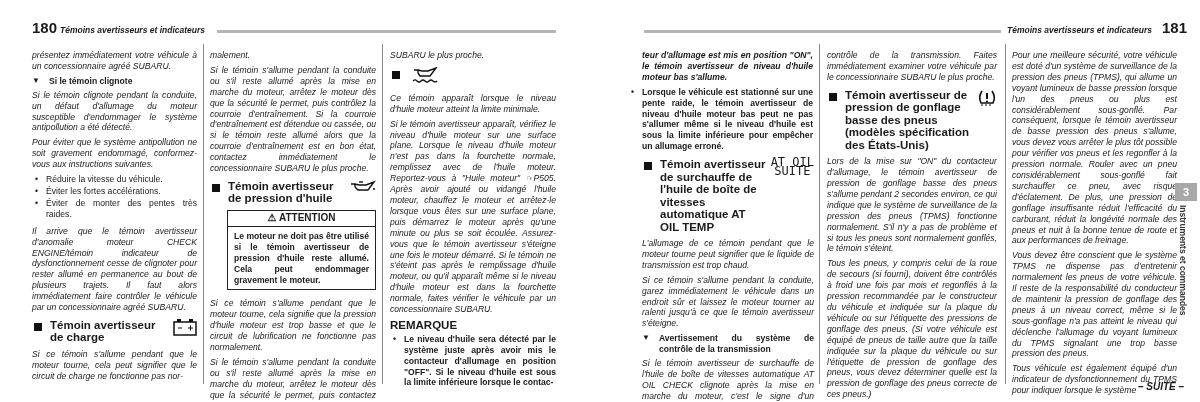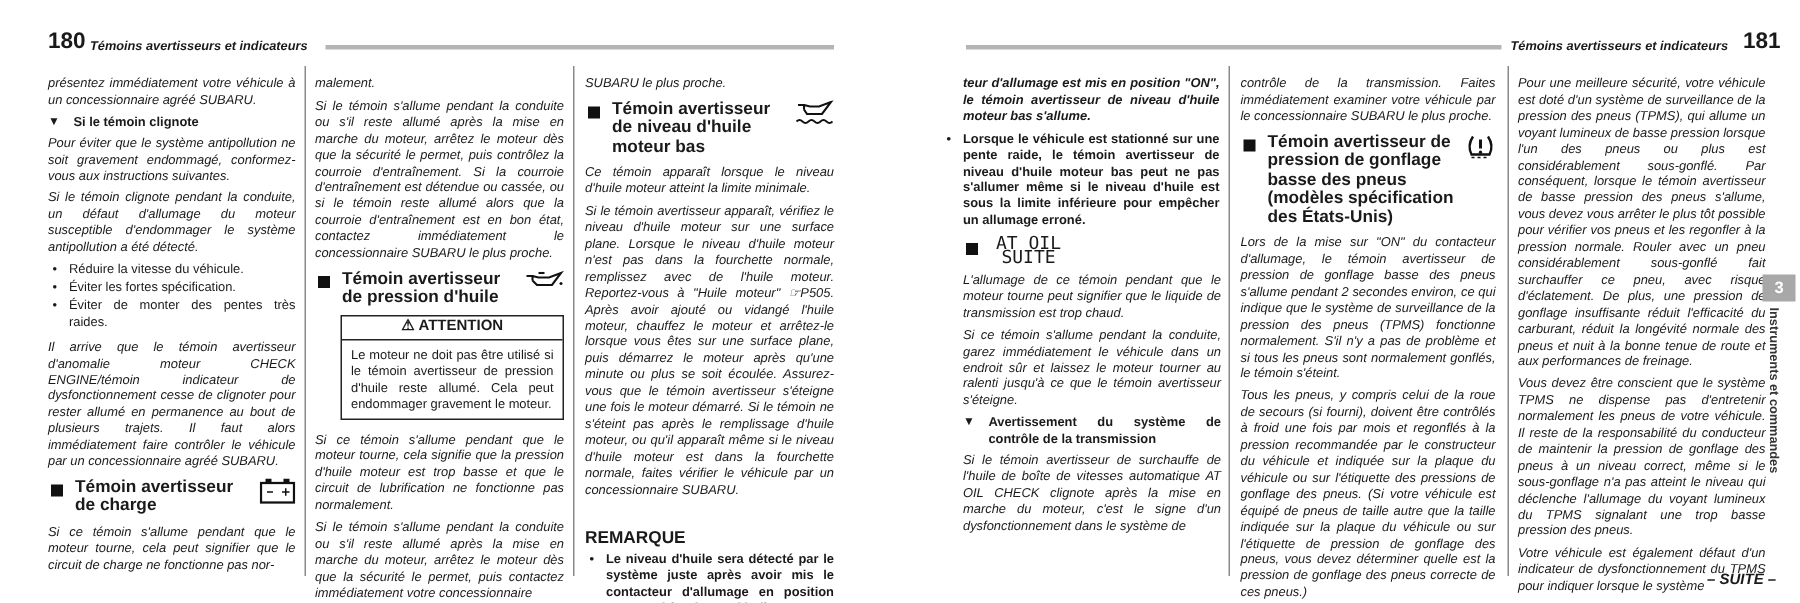--- a/index.html
+++ b/index.html
@@ -19,22 +19,22 @@
   .sub .tri { font-size:8px; }
   ul.bul { list-style:none; margin:0 0 6px 0; padding:0; }
   ul.bul li { position:relative; padding-left:14px; margin-bottom:1px; }
   ul.bul li::before { content:"•"; position:absolute; left:3px; }
   .h2 { display:flex; align-items:flex-start; margin:6px 0 5px 0; }
   .h2 .sq { width:8px; height:8px; background:#111; margin:4px 8px 0 2px; flex:none; }
   .h2 .t { font-weight:bold; font-size:11.5px; line-height:12.5px; flex:1; text-align:left; }
   .h2 .ic { flex:none; margin-left:4px; }
   .warn { border:1.5px solid #222; margin:4px 0 8px 17px; }
   .warn-h { border-bottom:1.5px solid #222; text-align:center; font-weight:bold; font-size:10px; padding:2px 0; }
-  .warn-b { font-weight:normal; padding:4px 6px; font-size:8.6px; }
-  .rem { font-weight:bold; font-size:11.5px; margin:22px 0 3px 0; }
+  .warn-b { font-weight:bold; padding:4px 6px; font-size:8.6px; }
+  .rem { font-weight:bold; font-size:11.5px; margin:5px 0 3px 0; }
   .bold { font-weight:bold; }
   .tab { position:absolute; left:1175px; top:183px; width:22px; height:18px; background:#a8a8a8; color:#fff;
          font-weight:bold; font-size:11px; text-align:center; line-height:18px; }
   .tab-label { position:absolute; left:1178px; top:205px; writing-mode:vertical-rl;
                font-weight:bold; font-size:8.5px; color:#333; }
   .suite { position:absolute; left:1138px; top:381px; font-weight:bold; font-style:italic; font-size:10px; }
 </style>
 </head>
 <body>
 
@@ -44,25 +44,25 @@
     <span class="hdr-title" style="left:28px;">Témoins avertisseurs et indicateurs</span>
     <div class="hdr-rule" style="left:185px;right:0;"></div>
   </div>
 
   <div class="col" style="left:32px;width:165px;">
     <p>présentez immédiatement votre véhicule à un concessionnaire agréé SUBARU.</p>
     <div class="sub">
         <span class="tri">▼</span>
         <span>Si le témoin clignote</span>
       </div>
+    <p>Si le témoin clignote pendant la conduite, un défaut d'allumage du moteur susceptible d'endommager le système antipollution a été détecté.</p>
     <p>Pour éviter que le système antipollution ne soit gravement endommagé, conformez-vous aux instructions suivantes.</p>
-    <p>Si le témoin clignote pendant la conduite, un défaut d'allumage du moteur susceptible d'endommager le système antipollution a été détecté.</p>
     <ul class="bul">
       <li>Réduire la vitesse du véhicule.</li>
-      <li>Éviter les fortes spécification.</li>
+      <li>Éviter les fortes accélérations.</li>
       <li>Éviter de monter des pentes très raides.</li>
     </ul>
     <p>Il arrive que le témoin avertisseur d'anomalie moteur CHECK ENGINE/témoin indicateur de dysfonctionnement cesse de clignoter pour rester allumé en permanence au bout de plusieurs trajets. Il faut alors immédiatement faire contrôler le véhicule par un concessionnaire agréé SUBARU.</p>
     <div class="h2">
       <span class="sq"></span>
       <span class="t">Témoin avertisseur de charge</span>
       <span class="ic">
         <svg width="24" height="17" viewBox="0 0 24 17">
             <rect x="4" y="0" width="4" height="3" fill="#111"></rect>
             <rect x="16" y="0" width="4" height="3" fill="#111"></rect>
@@ -97,21 +97,20 @@
     </div>
     <p>Si ce témoin s'allume pendant que le moteur tourne, cela signifie que la pression d'huile moteur est trop basse et que le circuit de lubrification ne fonctionne pas normalement.</p>
     <p>Si le témoin s'allume pendant la conduite ou s'il reste allumé après la mise en marche du moteur, arrêtez le moteur dès que la sécurité le permet, puis contactez immédiatement votre concessionnaire</p>
   </div>
   <div class="vrule" style="left:382px;"></div>
 
   <div class="col" style="left:390px;width:166px;">
     <p>SUBARU le plus proche.</p>
     <div class="h2">
       <span class="sq"></span>
-      <span class="t">Témoin avertisseur de niveau d'huile moteur bas</span>
       <span class="ic">
         <svg width="26" height="18" viewBox="0 0 26 18">
             <path d="M2 3 H6 V6 M6 3 L10 4 H16 L24 1 L18 9 H8 L6 6" fill="none" stroke="#111" stroke-width="1.4"></path>
             <path d="M1 14 q2 -2 4 0 t4 0 t4 0 t4 0 t4 0 t4 0" fill="none" stroke="#111" stroke-width="1.2"></path>
           </svg>
       </span>
     </div>
     <p>Ce témoin apparaît lorsque le niveau d'huile moteur atteint la limite minimale.</p>
     <p>Si le témoin avertisseur apparaît, vérifiez le niveau d'huile moteur sur une surface plane. Lorsque le niveau d'huile moteur n'est pas dans la fourchette normale, remplissez avec de l'huile moteur. Reportez-vous à "Huile moteur" ☞P505. Après avoir ajouté ou vidangé l'huile moteur, chauffez le moteur et arrêtez-le lorsque vous êtes sur une surface plane, puis démarrez le moteur après qu'une minute ou plus se soit écoulée. Assurez-vous que le témoin avertisseur s'éteigne une fois le moteur démarré. Si le témoin ne s'éteint pas après le remplissage d'huile moteur, ou qu'il apparaît même si le niveau d'huile moteur est dans la fourchette normale, faites vérifier le véhicule par un concessionnaire SUBARU.</p>
     <div class="rem">REMARQUE</div>
@@ -130,20 +129,21 @@
 
   <div class="col bold" style="left:16px;width:185px;">
     <p style="padding-left:14px;">teur d'allumage est mis en position "ON", le témoin avertisseur de niveau d'huile moteur bas s'allume.</p>
     <ul class="bul">
       <li>Lorsque le véhicule est stationné sur une pente raide, le témoin avertisseur de niveau d'huile moteur bas peut ne pas s'allumer même si le niveau d'huile est sous la limite inférieure pour empêcher un allumage erroné.</li>
     </ul>
   </div>
   <div class="col" style="left:30px;width:172px;top:152px;">
     <div class="h2">
       <span class="sq"></span>
+      <span class="t">Témoin avertisseur de surchauffe de l'huile de boîte de vitesses automatique AT OIL TEMP</span>
       <span class="ic" style="font-size:12px;line-height:9px;text-align:center;font-family:'DejaVu Sans Mono',monospace;">
         <span>AT OIL</span><br>
         <span>SUITE</span>
       </span>
     </div>
     <p>L'allumage de ce témoin pendant que le moteur tourne peut signifier que le liquide de transmission est trop chaud.</p>
     <p>Si ce témoin s'allume pendant la conduite, garez immédiatement le véhicule dans un endroit sûr et laissez le moteur tourner au ralenti jusqu'à ce que le témoin avertisseur s'éteigne.</p>
     <div class="sub">
         <span class="tri">▼</span>
         <span>Avertissement du système de contrôle de la transmission</span>
@@ -167,19 +167,19 @@
       </span>
     </div>
     <p>Lors de la mise sur "ON" du contacteur d'allumage, le témoin avertisseur de pression de gonflage basse des pneus s'allume pendant 2 secondes environ, ce qui indique que le système de surveillance de la pression des pneus (TPMS) fonctionne normalement. S'il n'y a pas de problème et si tous les pneus sont normalement gonflés, le témoin s'éteint.</p>
     <p>Tous les pneus, y compris celui de la roue de secours (si fourni), doivent être contrôlés à froid une fois par mois et regonflés à la pression recommandée par le constructeur du véhicule et indiquée sur la plaque du véhicule ou sur l'étiquette des pressions de gonflage des pneus. (Si votre véhicule est équipé de pneus de taille autre que la taille indiquée sur la plaque du véhicule ou sur l'étiquette de pression de gonflage des pneus, vous devez déterminer quelle est la pression de gonflage des pneus correcte de ces pneus.)</p>
   </div>
   <div class="vrule" style="left:393px;"></div>
 
   <div class="col" style="left:400px;width:165px;">
     <p>Pour une meilleure sécurité, votre véhicule est doté d'un système de surveillance de la pression des pneus (TPMS), qui allume un voyant lumineux de basse pression lorsque l'un des pneus ou plus est considérablement sous-gonflé. Par conséquent, lorsque le témoin avertisseur de basse pression des pneus s'allume, vous devez vous arrêter le plus tôt possible pour vérifier vos pneus et les regonfler à la pression normale. Rouler avec un pneu considérablement sous-gonflé fait surchauffer ce pneu, avec risque d'éclatement. De plus, une pression de gonflage insuffisante réduit l'efficacité du carburant, réduit la longévité normale des pneus et nuit à la bonne tenue de route et aux performances de freinage.</p>
     <p>Vous devez être conscient que le système TPMS ne dispense pas d'entretenir normalement les pneus de votre véhicule. Il reste de la responsabilité du conducteur de maintenir la pression de gonflage des pneus à un niveau correct, même si le sous-gonflage n'a pas atteint le niveau qui déclenche l'allumage du voyant lumineux du TPMS signalant une trop basse pression des pneus.</p>
-    <p>Votre véhicule est également défaut d'un indicateur de dysfonctionnement du TPMS pour indiquer lorsque le système</p>
+    <p>Tous véhicule est également équipé d'un indicateur de dysfonctionnement du TPMS pour indiquer lorsque le système</p>
   </div>
 </div>
 
 <div class="tab">3</div>
 <div class="tab-label">Instruments et commandes</div>
 <div class="suite">– SUITE –</div>
 
 </body></html>

